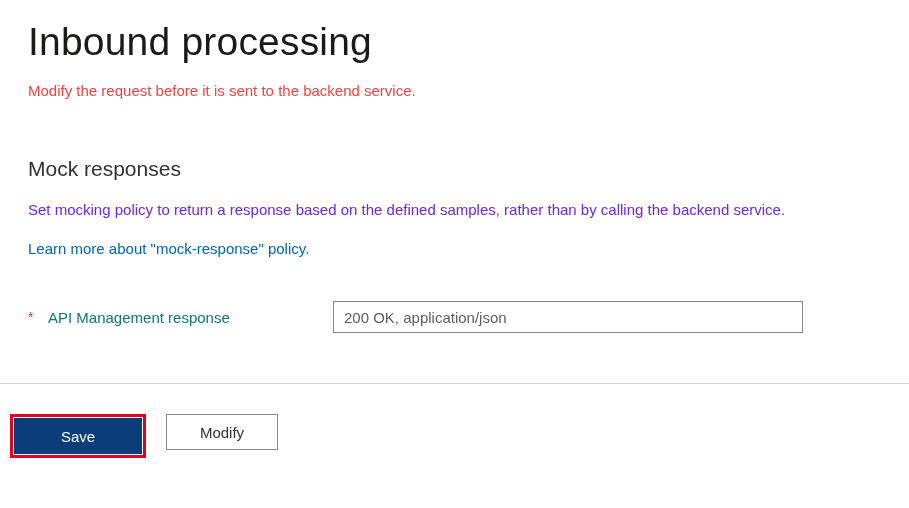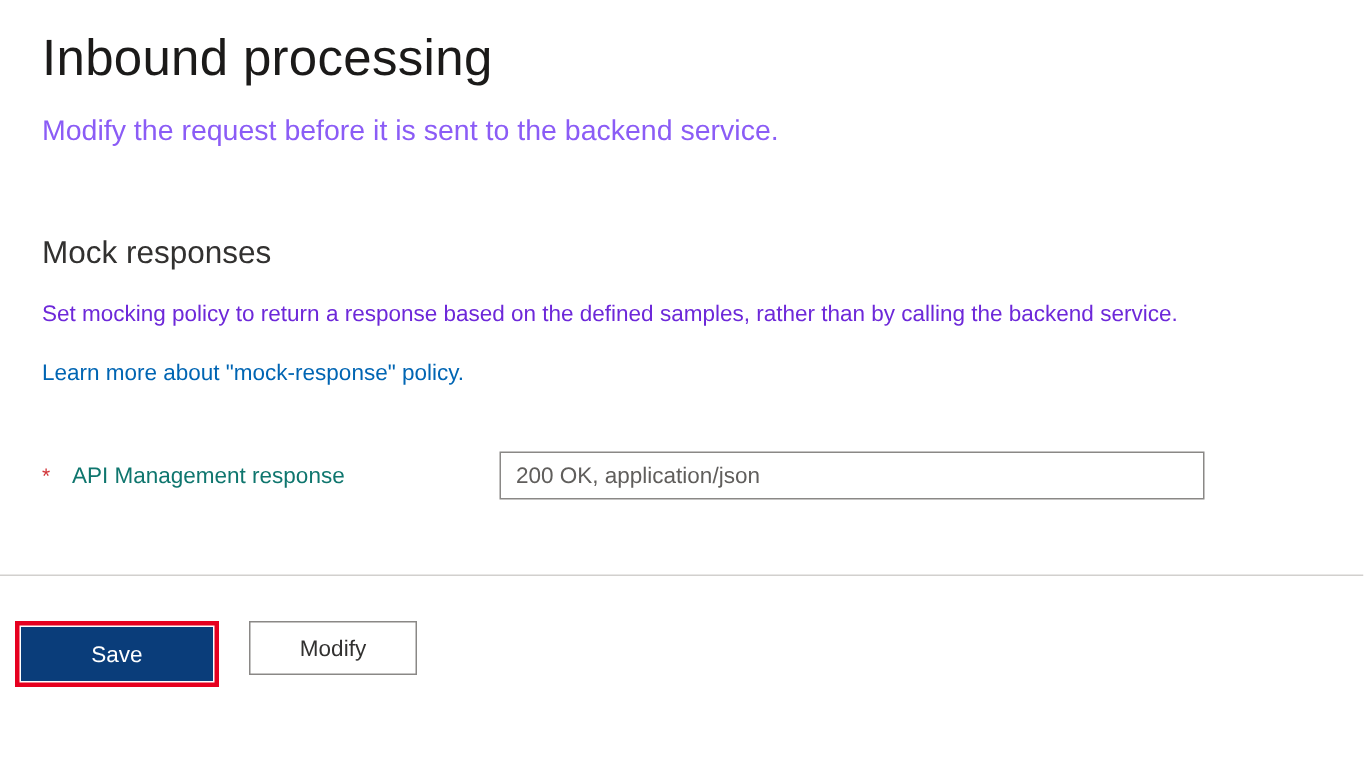--- a/index.html
+++ b/index.html
@@ -12,29 +12,29 @@
       background: #ffffff;
       color: #323130;
       width: 909px;
       height: 508px;
       position: relative;
     }
     .content {
       padding: 20px 28px 0 28px;
     }
     .page-title {
-      font-size: 34px;
+      font-size: 39px;
       font-weight: 400;
       color: #1b1a19;
       margin-bottom: 18px;
       letter-spacing: 0.2px;
     }
     .page-description {
-      font-size: 19px;
-      color: #8b5cf6;
+      font-size: 15px;
+      color: #ef4444;
       margin-bottom: 58px;
     }
     .section-title {
       font-size: 21px;
       font-weight: 400;
       color: #323130;
       margin-bottom: 20px;
     }
     .section-description {
       font-size: 15px;

